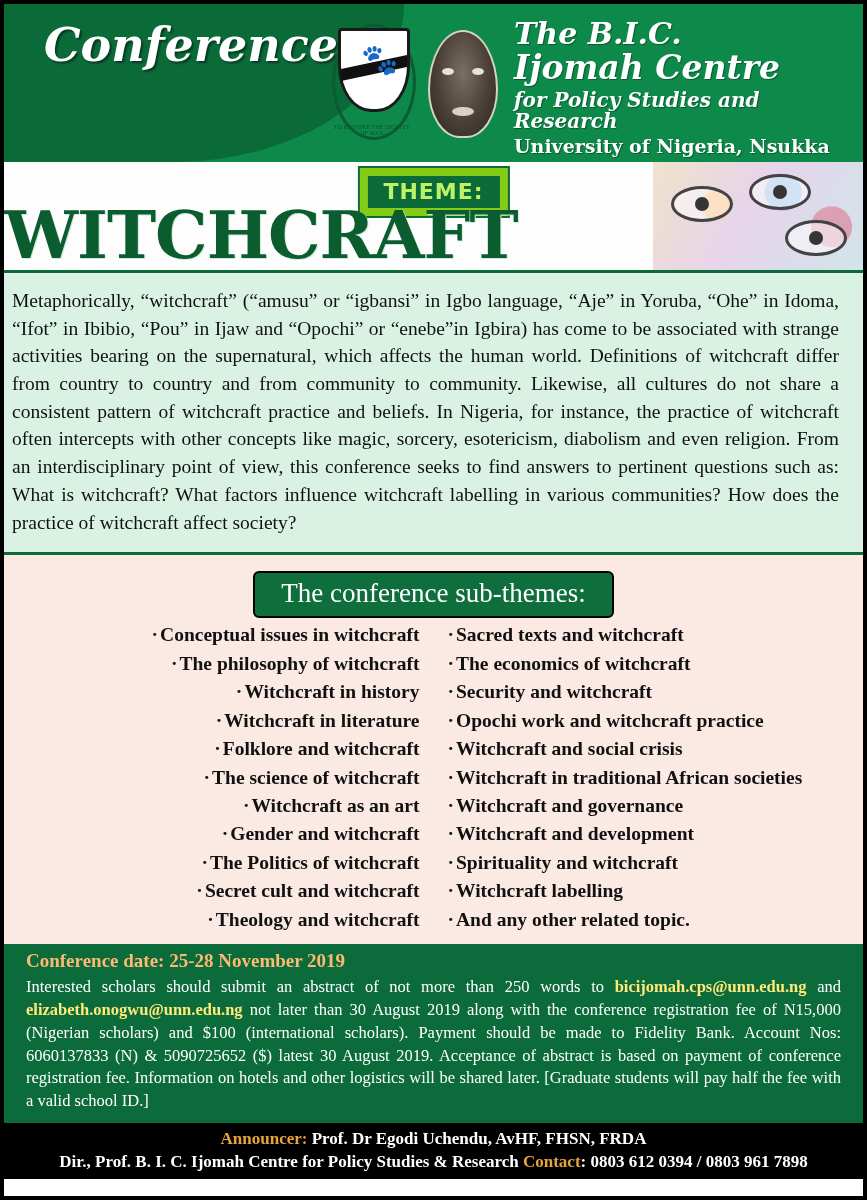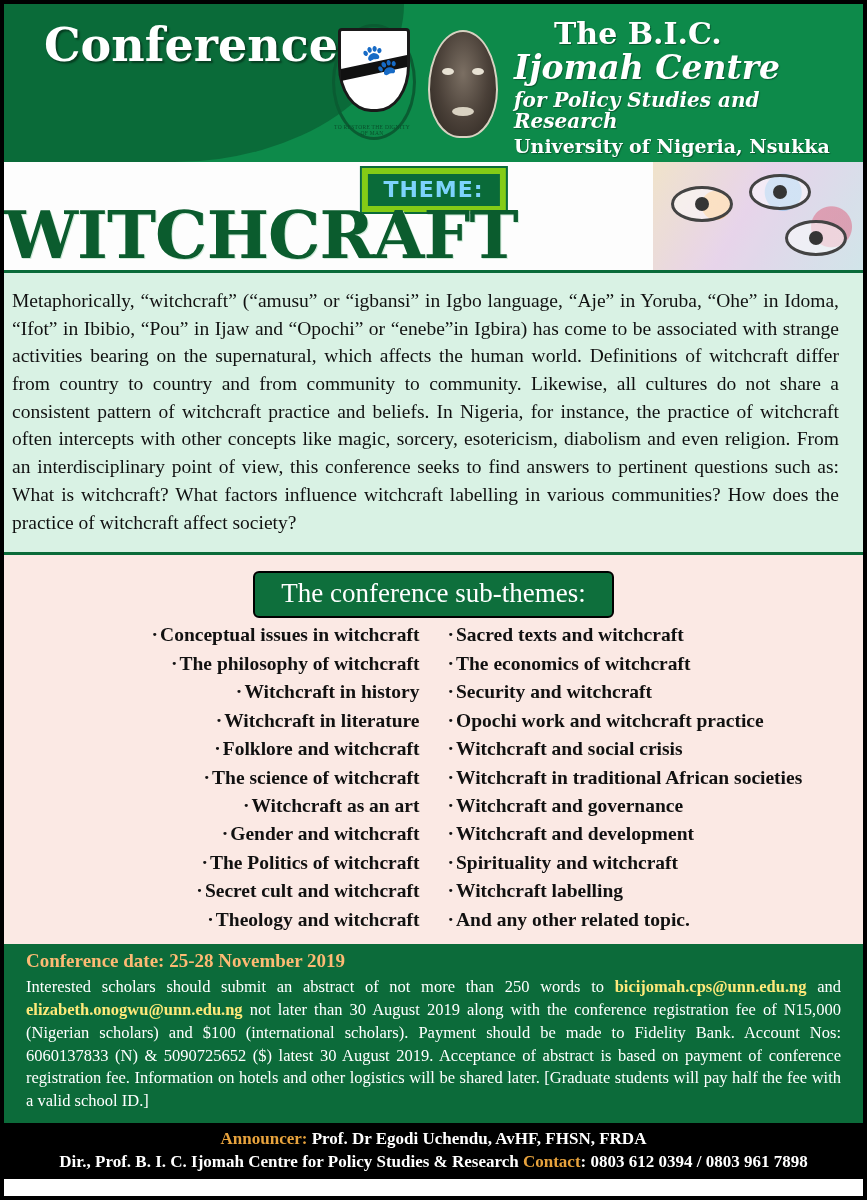--- a/index.html
+++ b/index.html
@@ -39,20 +39,21 @@
     text-align: center;
     color: #ffffff;
     line-height: 1.0;
   }
   .conf-ann .l1 {
     font-family: "DejaVu Serif", serif;
     font-weight: bold;
     font-size: 46px;
     letter-spacing: 0px;
     text-shadow: 2px 2px 2px rgba(0,0,0,.45);
+    font-style: italic;
   }
   .conf-ann .l2 {
     font-family: "DejaVu Serif", serif;
     font-weight: bold;
     font-size: 25px;
     margin-top: 6px;
     text-shadow: 2px 2px 2px rgba(0,0,0,.45);
   }
 
   .crest {
@@ -124,23 +125,23 @@
   .header-right {
     position: absolute;
     left: 510px; top: 14px;
     right: 10px;
     color: #ffffff;
     line-height: 1.06;
     text-shadow: 1px 1px 1px rgba(0,0,0,.35);
   }
   .header-right .bic {
     font-family: "DejaVu Serif", serif;
+    font-style: italic;
     font-weight: bold;
     font-size: 30px;
-    margin-left: 40px;
   }
   .header-right .centre {
     font-family: "DejaVu Serif", serif;
     font-style: italic;
     font-weight: bold;
     font-size: 33px;
     margin-top: 1px;
   }
   .header-right .sub1 {
     font-family: "DejaVu Serif", serif;
@@ -193,27 +194,27 @@
   }
   .theme-art .e1 { left: 18px; top: 24px; }
   .theme-art .e2 { left: 96px; top: 12px; }
   .theme-art .e3 { left: 132px; top: 58px; }
 
   .theme-label {
     position: absolute;
     left: 50%; top: 6px;
     transform: translateX(-50%);
     background: #0a6b39;
-    color: #7dd3fc;
+    color: #bef264;
     font-family: "DejaVu Sans", sans-serif;
     font-weight: bold;
     font-size: 22px;
     letter-spacing: 1px;
     padding: 3px 16px 4px;
-    border: 6px solid #84cc16;
+    border: 8px solid #84cc16;
     outline: 2px solid #0a6b39;
   }
   .theme-word {
     position: absolute;
     left: 0; right: 0; top: 34px;
     text-align: left;
     font-family: "DejaVu Serif", serif;
     font-weight: bold;
     font-size: 66px;
     letter-spacing: -1px;

